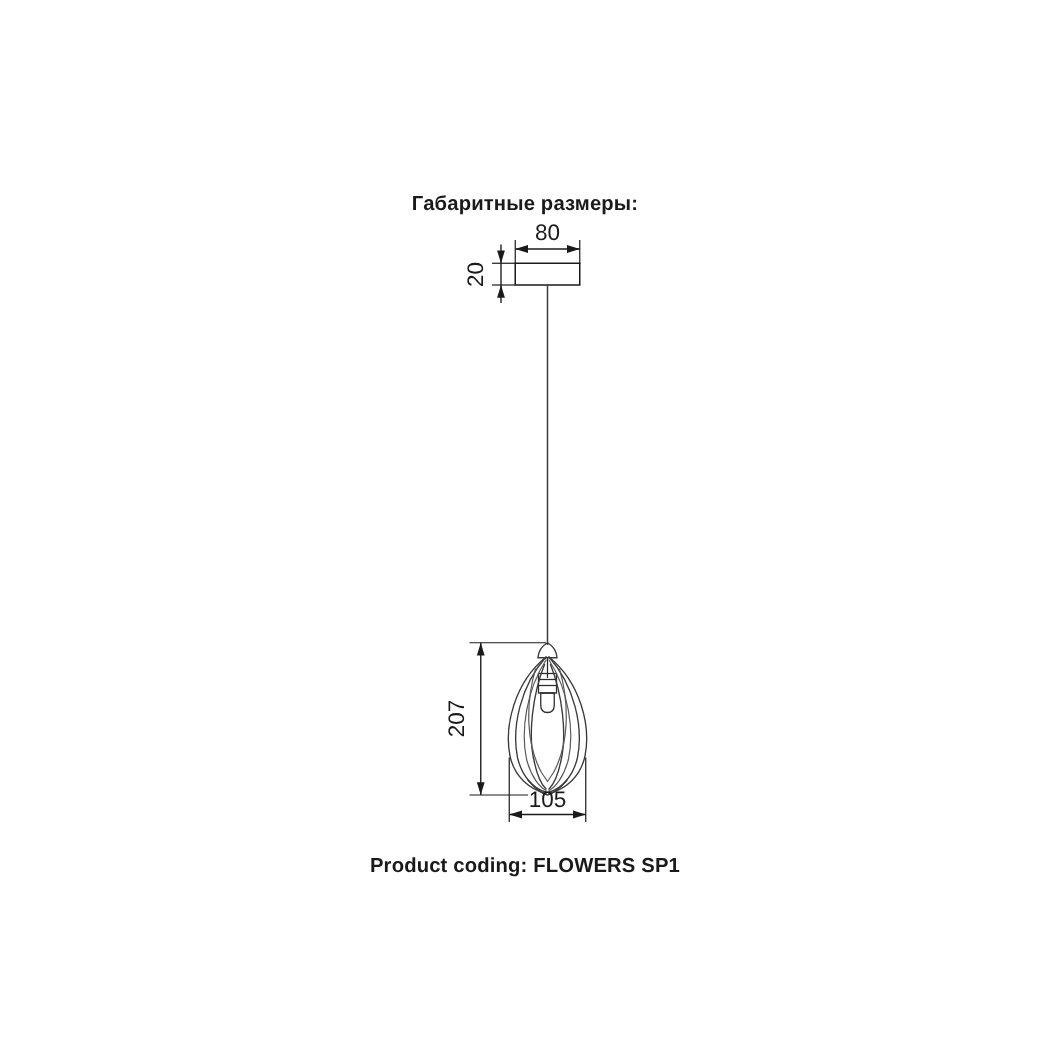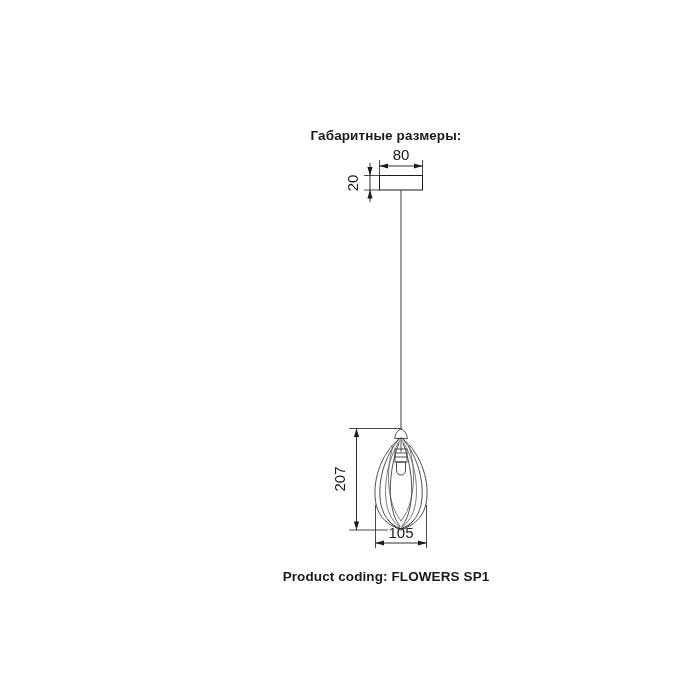--- a/index.html
+++ b/index.html
@@ -13,21 +13,20 @@
     position: relative;
     font-family: "Liberation Sans", sans-serif;
     overflow: hidden;
   }
   #drawing-root {
     position: absolute;
     left: 0;
     top: 0;
     width: 576px;
     height: 700px;
-    margin-left: 36px;
   }
   svg.sheet {
     display: block;
     width: 700px;
     height: 700px;
   }
   text {
     font-family: "Liberation Sans", sans-serif;
     fill: #1a1a1a;
   }

